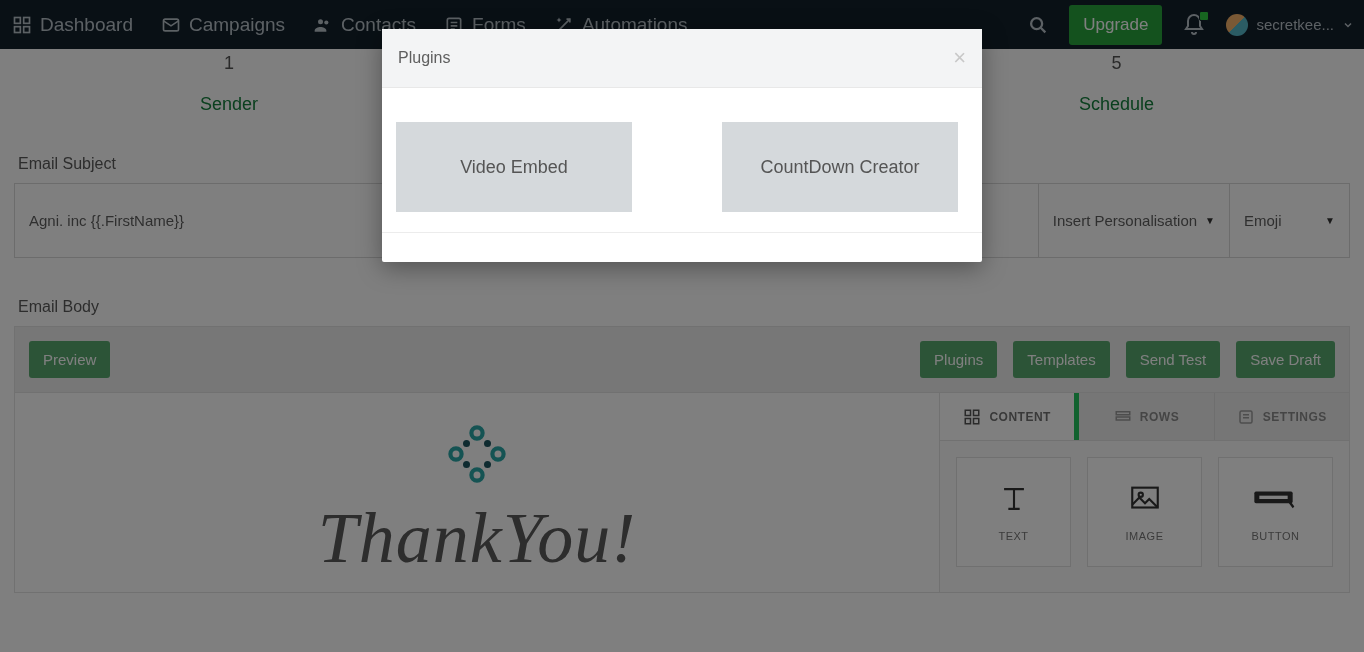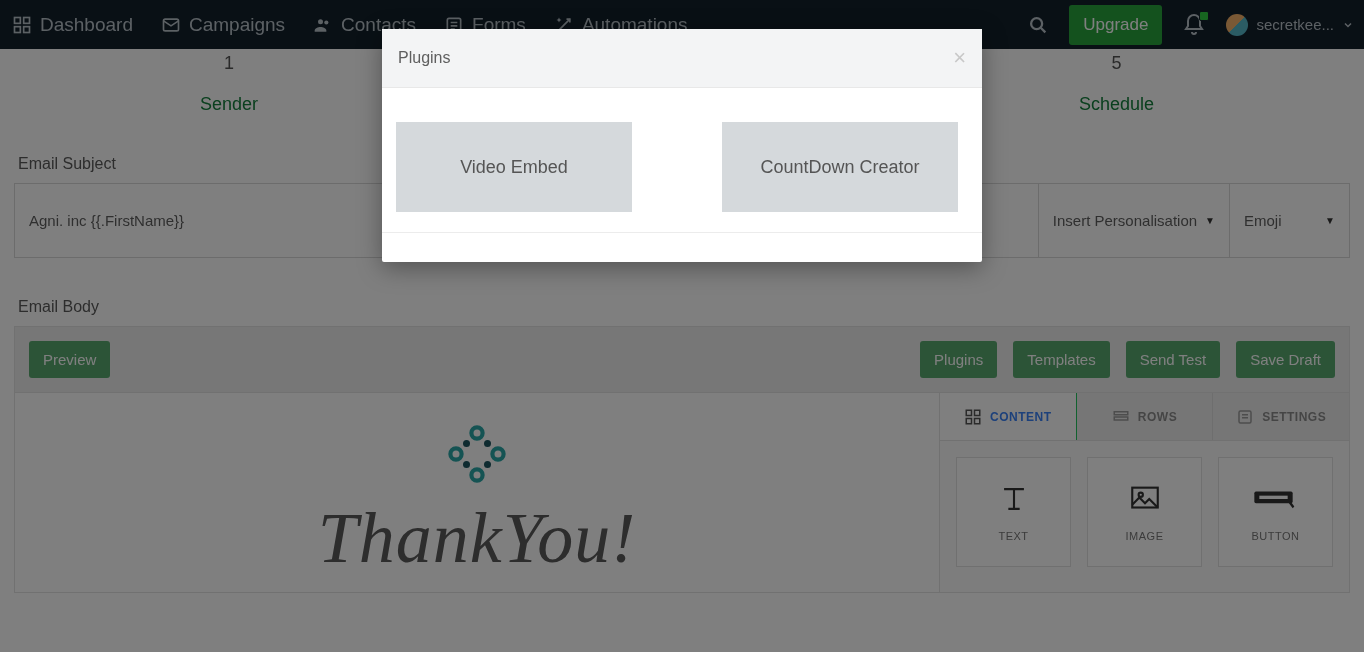--- a/index.html
+++ b/index.html
@@ -34,21 +34,21 @@
   .btn { background:#59a86f; color:#fff; padding:10px 14px; border-radius:3px; font-size:15px; cursor:pointer; }
   .btn + .btn { margin-left:8px; }
   .toolbar-right { margin-left:auto; display:flex; gap:8px; }
   
   .editor-area { display:flex; border:1px solid #e2e2e2; border-top:none; background:#fff;}
   .canvas { flex:1; display:flex; flex-direction:column; align-items:center; padding-top:26px; }
   .thank-text { font-family: 'Brush Script MT', cursive; font-size:72px; color:#5a5a5a; margin-top:8px; font-style:italic; letter-spacing:1px;}
   .side-panel { width:410px; border-left:1px solid #e2e2e2; background:#fafafa; }
   .panel-tabs { display:flex; border-bottom:1px solid #e2e2e2; height:48px;}
   .ptab { flex:1; display:flex; align-items:center; justify-content:center; gap:8px; font-size:12px; font-weight:bold; color:#8b8b8b; letter-spacing:0.5px; cursor:pointer;}
-  .ptab.active { background:#fff; color:#3b82f6; border-right:1px solid #22c55e; }
+  .ptab.active { background:#fff; color:#737373; border-right:5px solid #22c55e; }
   .ptab.mid{ background:#ededed; border-right:1px solid #dcdcdc;}
   .ptab.last{ background:#ededed;}
   .panel-grid { display:grid; grid-template-columns:repeat(3,1fr); gap:16px; padding:16px;}
   .panel-card { height:110px; border:1px solid #e0e0e0; background:#fff; display:flex; flex-direction:column; align-items:center; justify-content:center; gap:14px; cursor:grab;}
   .panel-card .plabel { font-size:11px; color:#777; letter-spacing:0.5px;}
   
   .overlay { position:absolute; inset:0; background:rgba(0,0,0,0.5); display:flex; align-items:flex-start; justify-content:center; }
   .modal { width:600px; background:#fff; margin-top:29px; border-radius:2px; box-shadow:0 6px 24px rgba(0,0,0,0.35); }
   .modal-header { background:#f3f4f5; padding:18px 16px; display:flex; align-items:center; border-bottom:1px solid #e8e8e8;}
   .modal-title { font-size:16px; color:#5f5f5f; }

